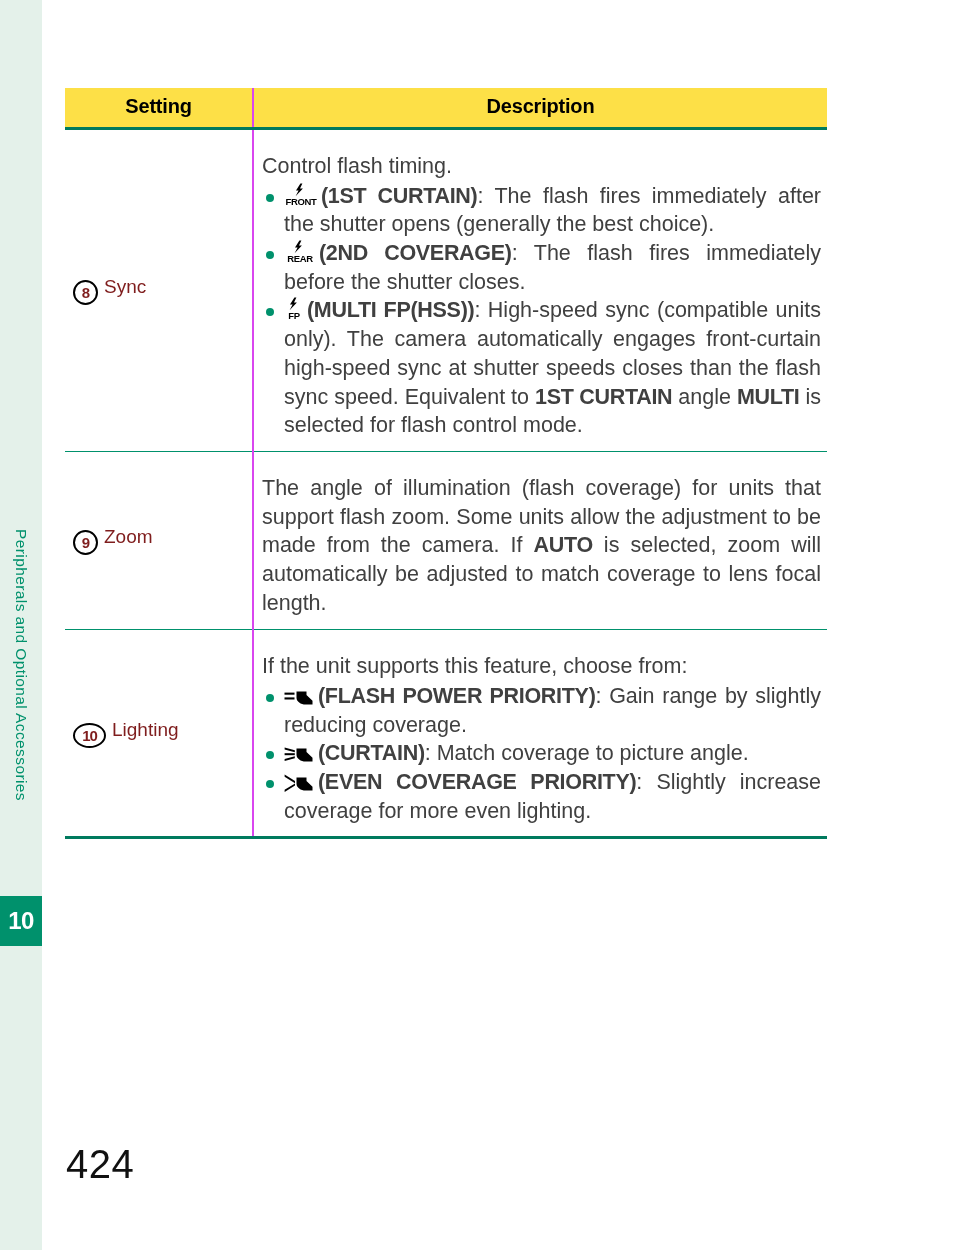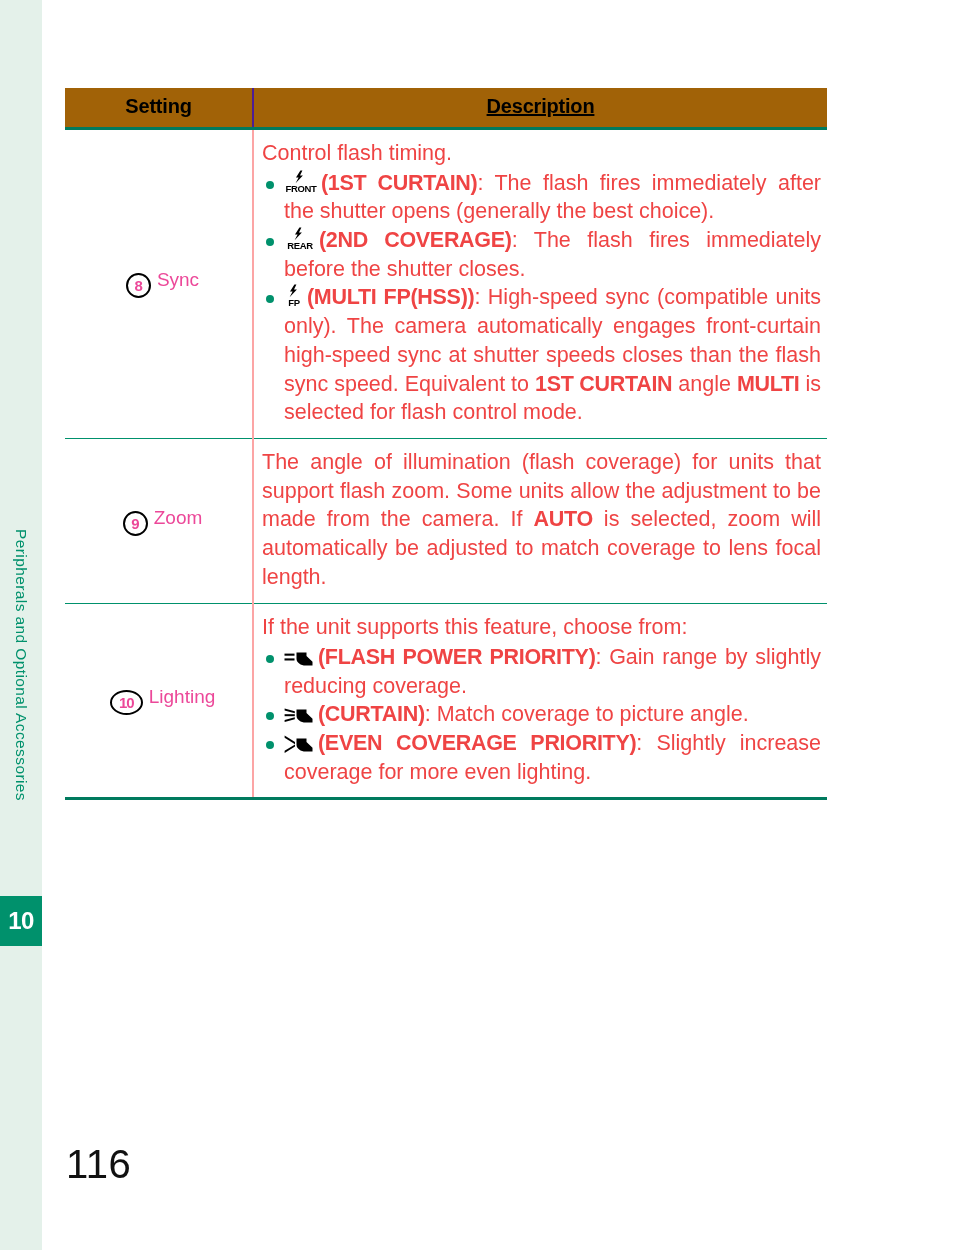--- a/index.html
+++ b/index.html
@@ -67,59 +67,57 @@
   }
   table.spec {
     border-collapse: collapse;
     width: 762px;
     table-layout: fixed;
   }
   table.spec col.c-setting { width: 188px; }
   table.spec col.c-desc { width: 574px; }
 
   thead th {
-    background: #a16207;
+    background: #fde047;
     font-size: 20px;
     font-weight: bold;
     letter-spacing: -0.2px;
     padding: 7px 0 9px 0;
     text-align: center;
     border-bottom: 3px solid #00806080;
   }
   thead th.th-setting {
     border-bottom: 3px solid #007a5e;
   }
   thead th.th-desc {
     border-bottom: 3px solid #007a5e;
-    border-left: 2px solid #4c1d95;
-    text-decoration: underline;
+    border-left: 2px solid #d946ef;
   }
 
   tbody td {
     vertical-align: top;
     border-bottom: 1.5px solid #00916c;
     padding: 0;
   }
   tbody tr:last-child td {
     border-bottom: 3px solid #007a5e;
   }
   td.setting-cell {
     vertical-align: middle;
     padding: 0 0 0 8px;
     font-size: 19px;
-    color: #ec4899;
+    color: #7f1d1d;
     white-space: nowrap;
-    text-align: center;
   }
   td.desc-cell {
-    border-left: 2px solid #fca5a5;
-    padding: 9px 6px 11px 8px;
+    border-left: 2px solid #d946ef;
+    padding: 22px 6px 11px 8px;
     font-size: 21.5px;
     line-height: 1.335;
-    color: #ef4444;
+    color: #404040;
   }
 
   
   .circ {
     display: inline-flex;
     align-items: center;
     justify-content: center;
     width: 25px;
     height: 25px;
     border: 2px solid #000;
@@ -302,13 +300,13 @@
               </span><b class="bold">(EVEN COVERAGE PRIORITY)</b><span>: Slightly increase coverage for more even lighting.</span>
             </li>
           </ul>
         </td>
       </tr>
 
     </tbody>
   </table>
 </div>
 
-<div id="page-number">116</div>
+<div id="page-number">424</div>
 
 </body></html>

